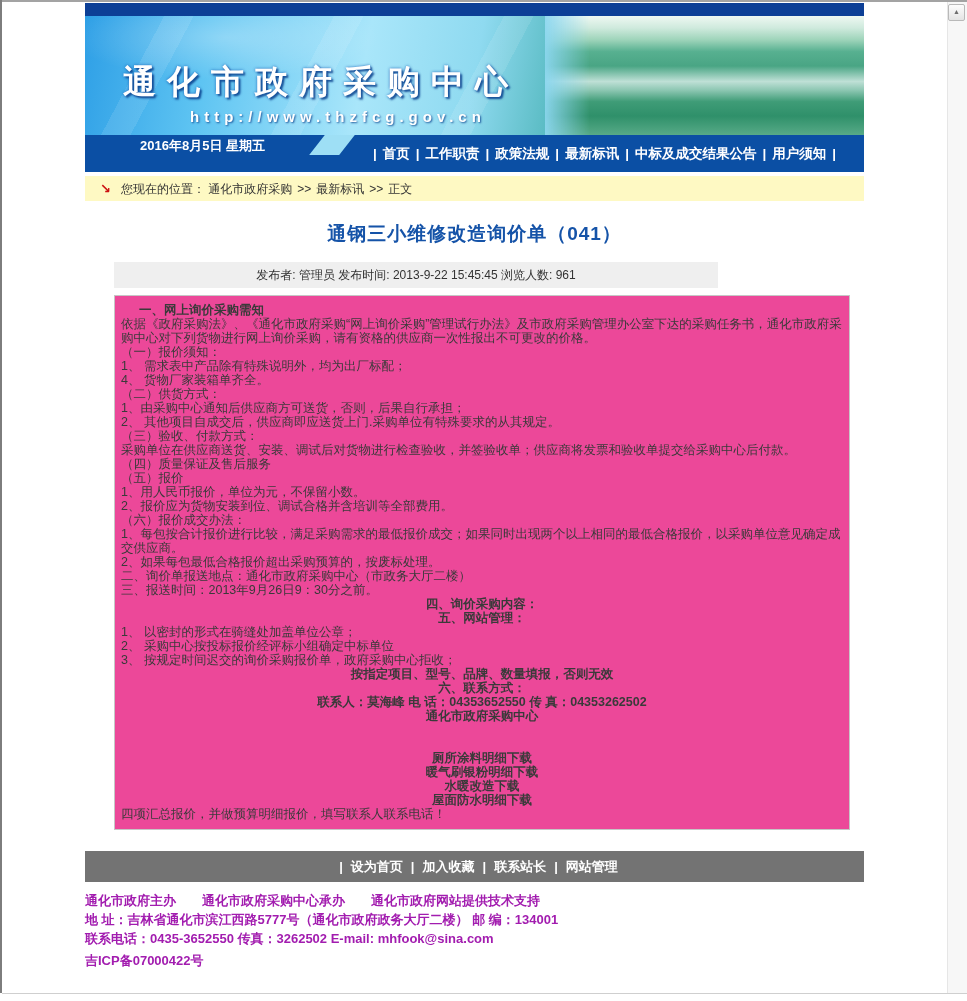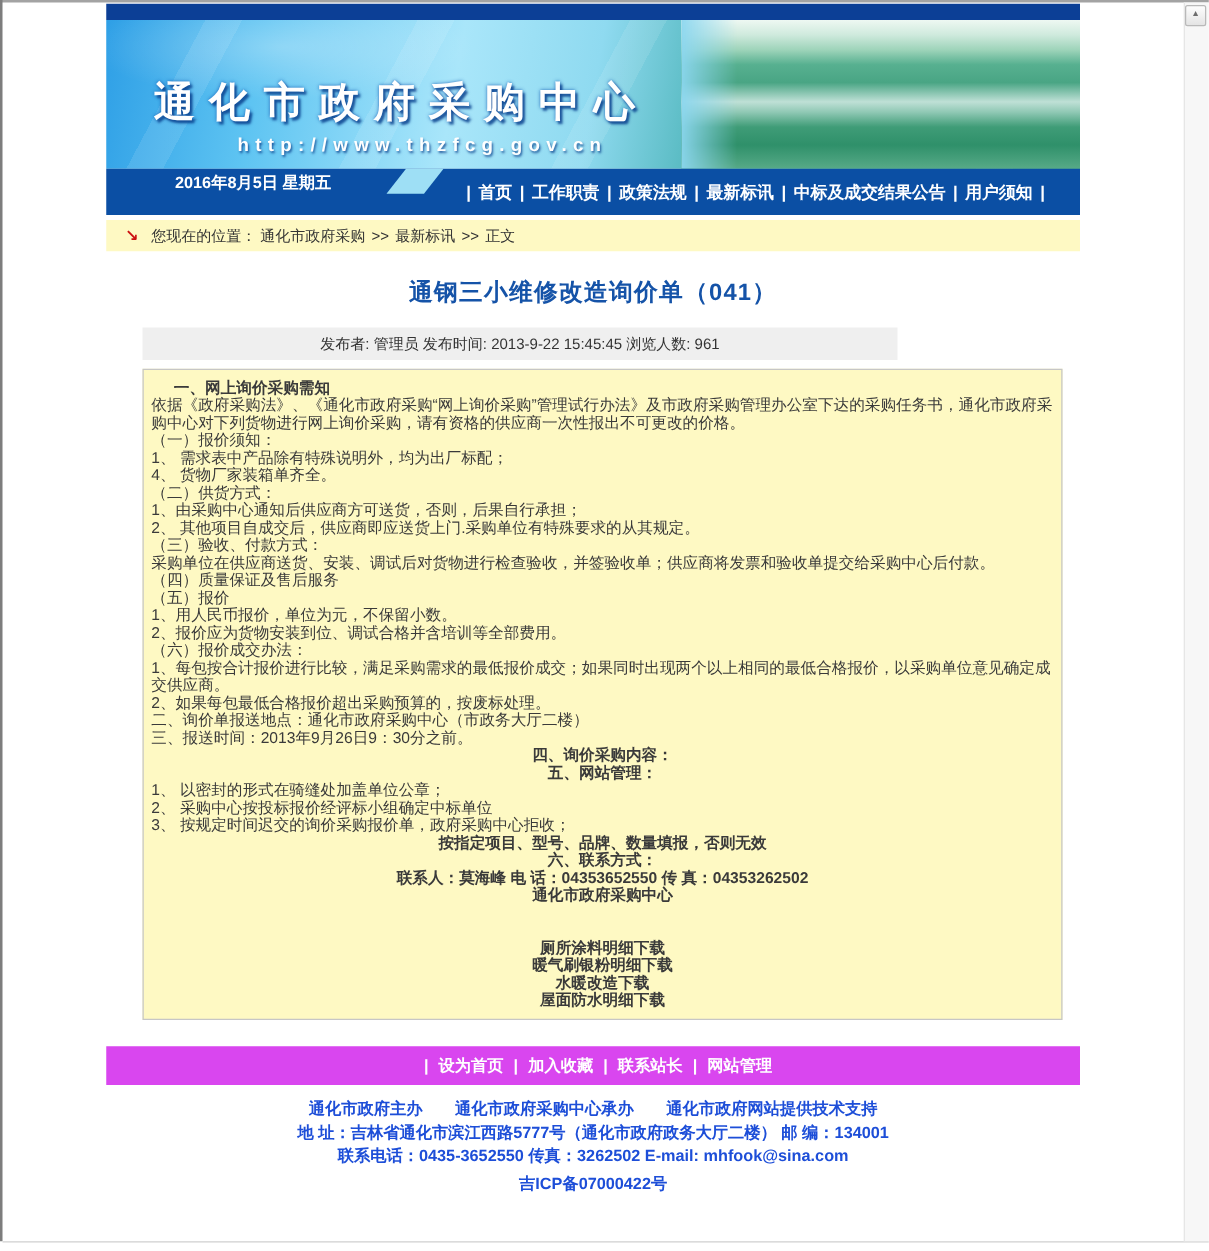--- a/index.html
+++ b/index.html
@@ -42,31 +42,31 @@
   .mainnav .sep{padding:0 6px;color:#ffffff;}
   .mainnav .navitem{cursor:pointer;}
   
   .breadcrumb{margin-top:4px;height:25px;line-height:25px;background:#fef9c3;font-size:12px;color:#333;padding-left:15px;}
   .crumb-arrow{color:#cc1111;font-weight:bold;font-size:13px;padding-right:10px;}
   .breadcrumb .sep{padding:0 5px;color:#333;}
   .crumb-link{cursor:pointer;}
   
   .article-title{margin-top:20px;height:24px;text-align:center;color:#1553a8;font-size:19px;font-weight:bold;letter-spacing:1px;}
   .meta-bar{margin:17px 0 0 29px;width:604px;height:26px;line-height:26px;background:#efefef;text-align:center;font-size:12px;color:#333;}
-  .content-panel{margin:7px 0 0 29px;width:722px;border:1px solid #c6c6c6;background:#fef9c3;padding:7px 6px 8px 6px;
+  .content-panel{margin:7px 0 0 29px;width:722px;border:1px solid #c6c6c6;background:#ec4899;padding:7px 6px 8px 6px;
     font-size:12.5px;color:#3a3a3a;}
   .cline{min-height:14px;line-height:14px;white-space:normal;}
   .cline.ls-b{font-weight:bold;text-align:center;}
   .cline.ls-bi{font-weight:bold;text-indent:18px;}
   .cline.ls-bc{font-weight:bold;text-align:center;}
   
-  .footer-bar{margin-top:21px;height:31px;line-height:31px;background:#d946ef;text-align:center;color:#fff;font-size:13px;font-weight:bold;}
+  .footer-bar{margin-top:21px;height:31px;line-height:31px;background:#737373;text-align:center;color:#fff;font-size:13px;font-weight:bold;}
   .footer-bar .sep{padding:0 8px;}
   .footer-link{cursor:pointer;}
-  .footer-info{margin-top:9px;text-align:center;font-size:13px;font-weight:bold;color:#1d4ed8;}
+  .footer-info{margin-top:9px;font-size:13px;font-weight:bold;color:#a21caf;}
   .footer-line{line-height:19px;}
   .footer-line:last-child{margin-top:3px;}
 </style>
 </head>
 <body>
 
 <div class="frame-top"></div>
 <div class="frame-left"></div>
 <div class="frame-bottom"></div>
 
@@ -135,20 +135,21 @@
       <div class="cline ls-b">按指定项目、型号、品牌、数量填报，否则无效</div>
       <div class="cline ls-b">六、联系方式：</div>
       <div class="cline ls-b">联系人：莫海峰 电 话：04353652550 传 真：04353262502</div>
       <div class="cline ls-bc">通化市政府采购中心</div>
       <div class="cline"></div>
       <div class="cline"></div>
       <div class="cline ls-b">厕所涂料明细下载</div>
       <div class="cline ls-b">暖气刷银粉明细下载</div>
       <div class="cline ls-b">水暖改造下载</div>
       <div class="cline ls-b">屋面防水明细下载</div>
+      <div class="cline">四项汇总报价，并做预算明细报价，填写联系人联系电话！</div>
     </div>
 
   <div class="footer-bar">
     
   <span class="sep">|</span><span class="footer-link">设为首页</span><span class="sep">|</span><span class="footer-link">加入收藏</span><span class="sep">|</span><span class="footer-link">联系站长</span><span class="sep">|</span><span class="footer-link">网站管理</span></div>
 
   <div class="footer-info">
 
   <div class="footer-line">通化市政府主办　　通化市政府采购中心承办　　通化市政府网站提供技术支持</div>
       <div class="footer-line">地 址：吉林省通化市滨江西路5777号（通化市政府政务大厅二楼） 邮 编：134001</div>

